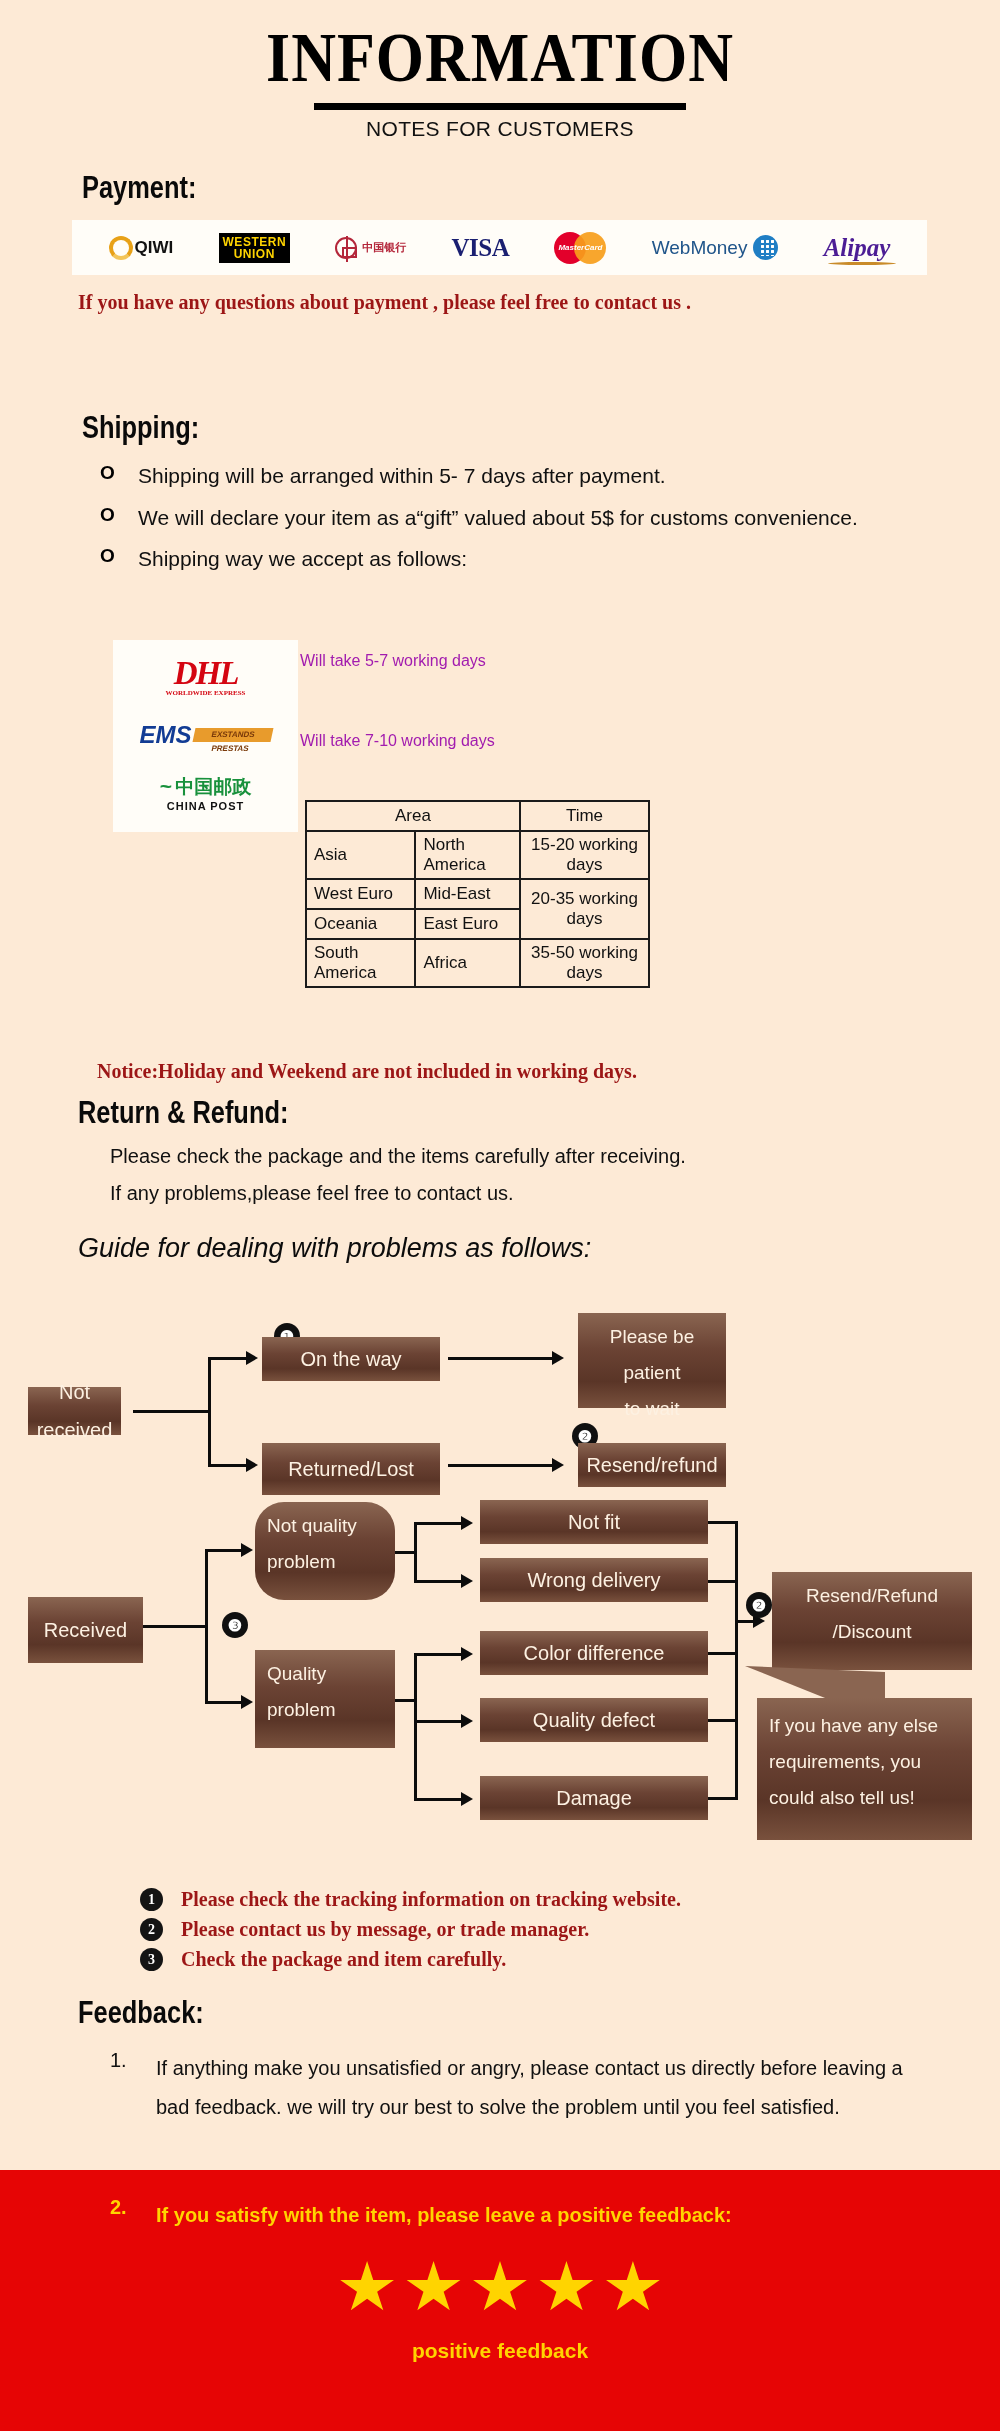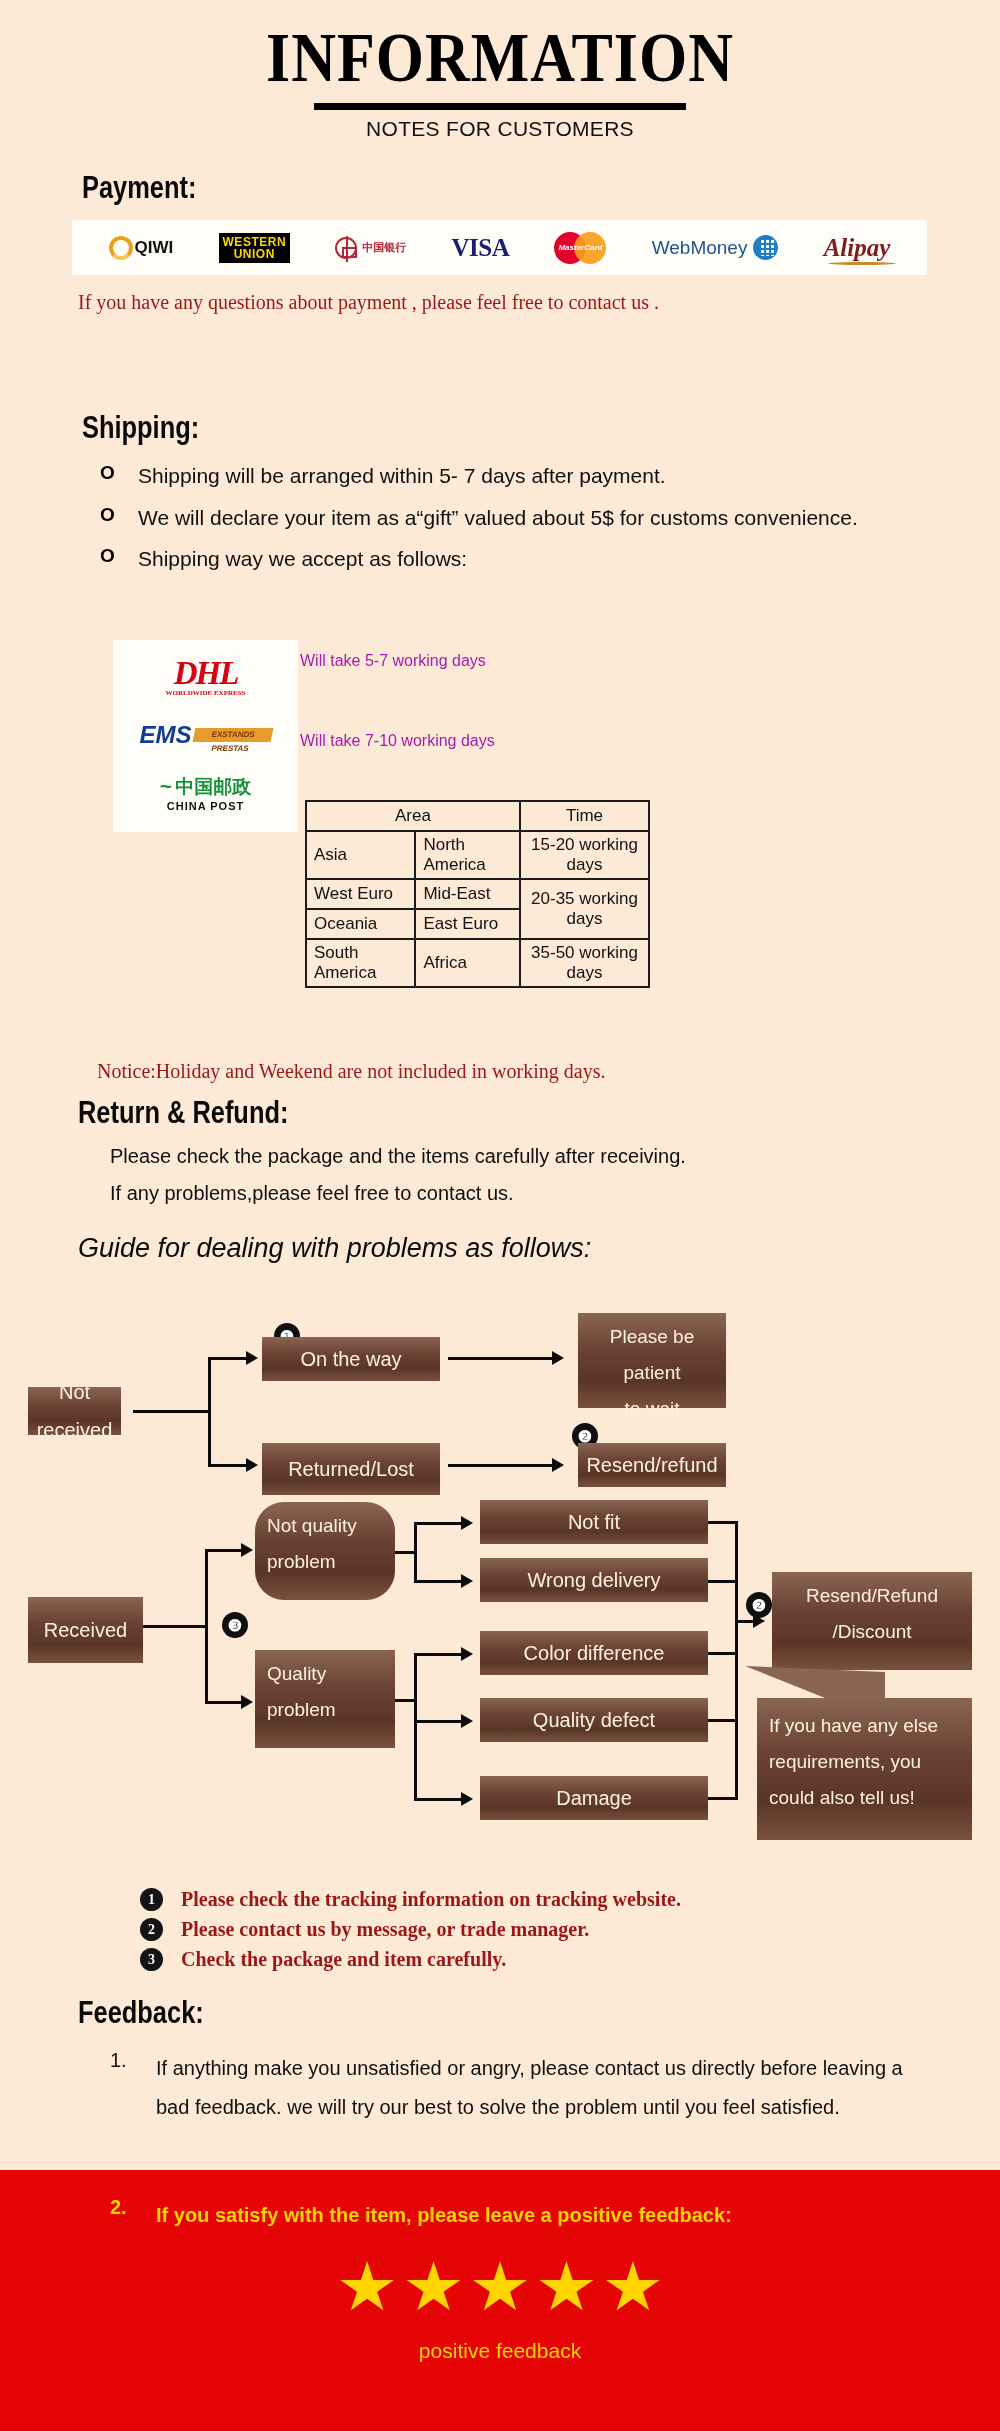--- a/index.html
+++ b/index.html
@@ -39,21 +39,21 @@
     font-weight:bold;
     font-size:31px;
     color:#0a0a0a;
     transform:scaleX(.82);
     transform-origin:left center;
     letter-spacing:0px;
   }
 
   .red-note {
     font-family:"Liberation Serif", serif;
-    font-weight:normal;
+    font-weight:bold;
     color:#9c1616;
     font-size:20px;
   }
 
   
   #payment-section { position:absolute; left:0; top:170px; width:1000px; }
   #payment-section .sec-head { margin-left:82px; }
   .logo-bar {
     margin:14px 0 0 72px;
     width:855px; height:55px;
@@ -76,21 +76,21 @@
   .mc { position:relative; width:52px; height:32px;}
   .mc i{position:absolute;top:0;width:32px;height:32px;border-radius:50%;}
   .mc i.l{left:0;background:#e3002b;}
   .mc i.r{right:0;background:#f79e1b;opacity:.92;}
   .mc span{position:absolute;left:0;right:0;top:11px;text-align:center;color:#fff;font-size:8px;font-weight:bold;font-style:italic;z-index:2;}
   .wm { display:flex; align-items:center;}
   .wm .txt{font-family:"Liberation Sans", sans-serif;font-size:19px;color:#20558a;}
   .wm .globe{width:25px;height:25px;border-radius:50%;background:#1f7ec4;margin-left:6px;position:relative;overflow:hidden;}
   .wm .globe:after{content:"";position:absolute;left:7px;top:4px;width:15px;height:17px;
       background:radial-gradient(circle,#fff 1.4px,transparent 1.6px) 0 0/5px 5px;}
-  .alipay { font-family:"Liberation Serif", serif; font-style:italic; font-weight:bold; font-size:25px; color:#7f1d1d; position:relative;}
+  .alipay { font-family:"Liberation Serif", serif; font-style:italic; font-weight:bold; font-size:25px; color:#4c1d95; position:relative;}
   .alipay:after{content:"";position:absolute;left:4px;right:-6px;bottom:-3px;height:3px;background:#c98b2a;border-radius:50%;}
 
   #payment-note { margin:16px 0 0 78px; }
 
   
   #shipping-section { position:absolute; left:0; top:410px; width:1000px; }
   #shipping-section .sec-head { margin-left:82px; }
   .bullets { margin:16px 0 0 100px; }
   .bullet { display:flex; margin-bottom:14px; }
   .bullet .mark { font-weight:bold; font-size:19px; width:38px; flex:0 0 38px; color:#000; }
@@ -179,21 +179,21 @@
   #footer-band {
     position:absolute; left:0; top:2170px; width:1000px; height:261px;
     background:#e60505;
   }
   #footer-band .fb-item .n, #footer-band .fb-item .t { color:#ffd400; font-weight:bold; }
   #footer-band .fb-item { margin-top:26px; }
   .stars { text-align:center; margin-top:26px; }
   .star { display:inline-block; width:56px; height:54px; margin:0 3px;
           background:#ffd400;
           clip-path:polygon(50% 0%,61% 35%,98% 35%,68% 57%,79% 91%,50% 70%,21% 91%,32% 57%,2% 35%,39% 35%); }
-  .fb-caption { text-align:center; color:#ffd400; font-size:21px; font-weight:normal; margin-top:20px; }
+  .fb-caption { text-align:center; color:#ffd400; font-size:21px; font-weight:bold; margin-top:20px; }
 </style>
 </head>
 <body>
 
 <div class="header">
   <div class="title">INFORMATION</div>
   <div class="rule"></div>
   <div class="subtitle">NOTES FOR CUSTOMERS</div>
 </div>
 

